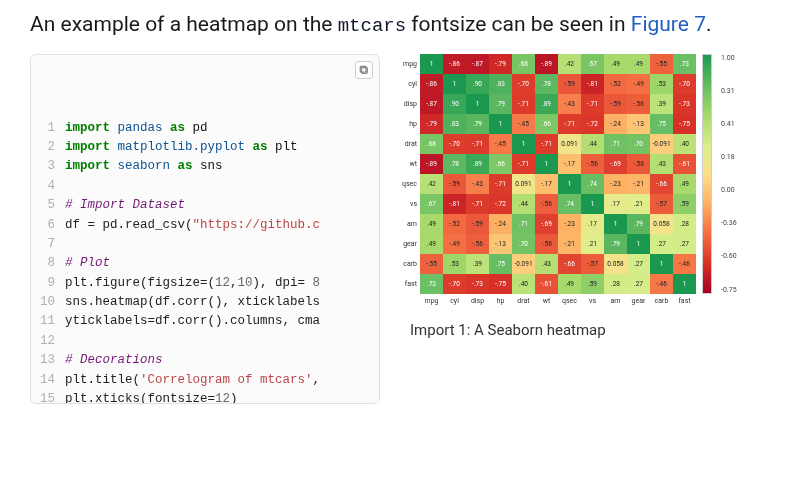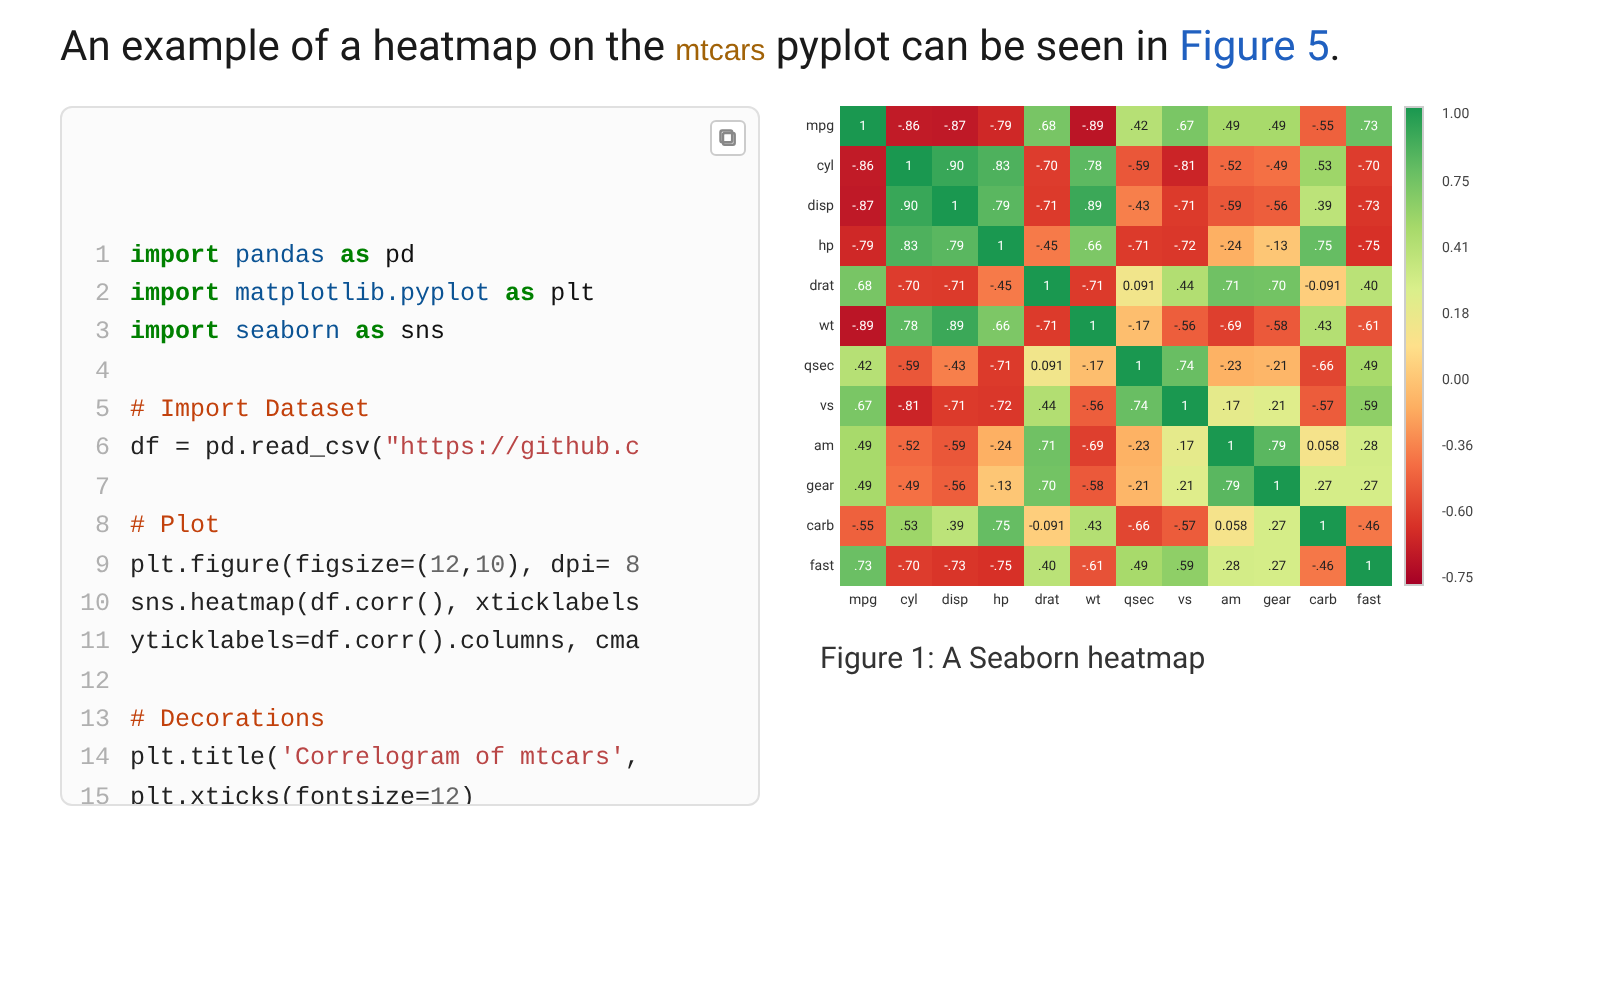--- a/index.html
+++ b/index.html
@@ -10,23 +10,23 @@
     padding: 10px 30px;
     width: 800px;
   }
   .prose {
     font-size: 21px;
     line-height: 1.4;
     margin-bottom: 14px;
     color: #1a1a1a;
   }
   .inline-code {
-    font-family: Liberation Sans, sans-serif;
-    color: #a16207;
-    font-size: 15px;
+    font-family: Liberation Mono, monospace;
+    color: #0f172a;
+    font-size: 19px;
   }
   .fig-link { color: #2060c0; cursor: pointer; }
   .two-col {
     display: flex;
     gap: 18px;
     align-items: flex-start;
   }
   .code-panel {
     position: relative;
     flex: 0 0 350px;
@@ -57,21 +57,21 @@
     width: 34px;
     text-align: right;
     color: #b0b0b0;
     padding-right: 10px;
     user-select: none;
     flex-shrink:0;
   }
   .tok-kw { color: #008000; font-weight: bold; }
   .tok-mod { color: #0b5394; }
   .tok-alias { color: #111; }
-  .tok-comment { color: #c2410c; }
+  .tok-comment { color: #701a75; font-style: italic; }
   .tok-str { color: #b94646; }
   .tok-num { color: #666; }
   .tok-plain { color: #222; }
   .figure-panel { flex: 1; }
   .heatmap-wrap { position: relative; width: 370px; }
   .hm-title { text-align:center; font-size:11px; font-weight:600; margin-bottom:2px; }
   .hm-body { display:flex; align-items:flex-start; gap:6px; }
   .hm-grid-area { }
   .hm-row { display:flex; align-items:center; }
   .hm-ylab { width:22px; font-size:7px; text-align:right; padding-right:3px; color:#333; }
@@ -97,21 +97,21 @@
     color: #333;
     margin-top: 16px;
     text-align: left;
     padding-left: 12px;
   }
 </style>
 </head>
 <body>
 
 <p class="prose">
-  <span>An example of a heatmap on the </span><code class="inline-code">mtcars</code><span> pyplot can be seen in </span><a class="fig-link">Figure 5</a><span>.</span>
+  <span>An example of a heatmap on the </span><code class="inline-code">mtcars</code><span> fontsize can be seen in </span><a class="fig-link">Figure 7</a><span>.</span>
 </p>
 
 <div class="two-col">
   <div class="code-panel">
     <div class="copy-btn" title="Copy">
       <svg viewBox="0 0 12 12">
           <rect x="3" y="3" width="7" height="7" rx="1"></rect>
           <rect x="1.5" y="1.5" width="7" height="7" rx="1"></rect>
         </svg>
     </div>
@@ -337,25 +337,25 @@
               <div class="hm-xlab">vs</div>
               <div class="hm-xlab">am</div>
               <div class="hm-xlab">gear</div>
               <div class="hm-xlab">carb</div>
               <div class="hm-xlab">fast</div>
             </div>
           </div>
         <div class="colorbar"></div>
         <div class="cb-ticks" id="cb-ticks">
             <div>1.00</div>
-            <div>0.75</div>
+            <div>0.31</div>
             <div>0.41</div>
             <div>0.18</div>
             <div>0.00</div>
             <div>-0.36</div>
             <div>-0.60</div>
             <div>-0.75</div>
           </div>
       </div>
     </div>
-    <div class="fig-caption">Figure 1: A Seaborn heatmap</div>
+    <div class="fig-caption">Import 1: A Seaborn heatmap</div>
   </div>
 </div>
 
 </body></html>

